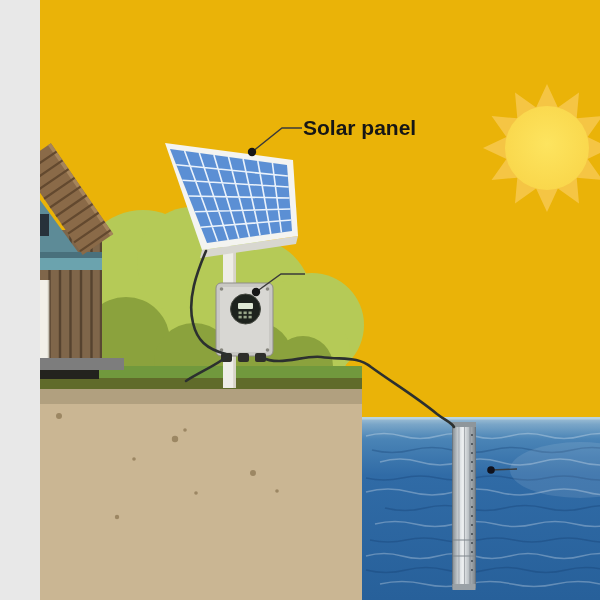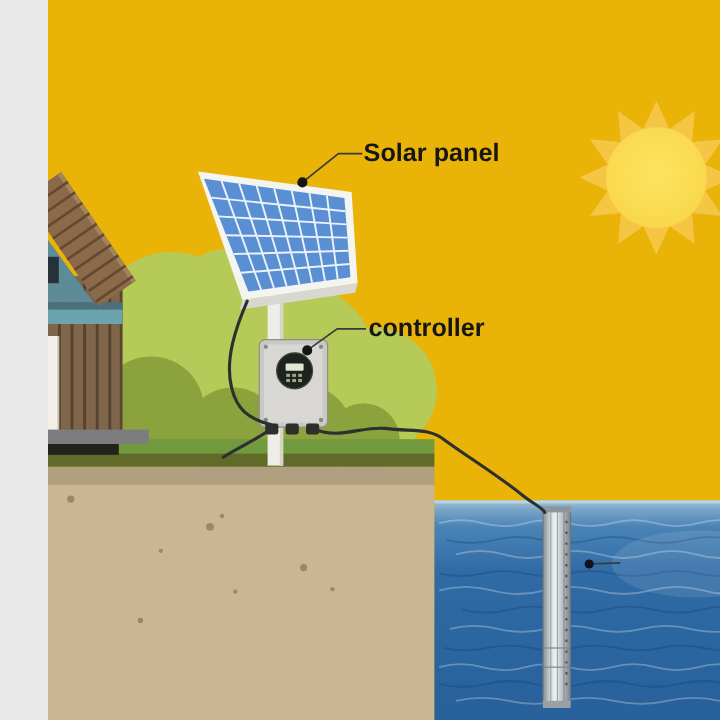--- a/index.html
+++ b/index.html
@@ -199,14 +199,13 @@
     <path d="M212,152 L242,128 L262,128" fill="none" stroke="#3a3a3a" stroke-width="1.4"></path>
     <circle cx="212" cy="152" r="4.2" fill="#161616"></circle>
     <path d="M216,292 L241,274 L265,274" fill="none" stroke="#3a3a3a" stroke-width="1.4"></path>
     <circle cx="216" cy="292" r="4.2" fill="#161616"></circle>
     <path d="M451,470 L477,469" fill="none" stroke="#3a3a3a" stroke-width="1.4"></path>
     <circle cx="451" cy="470" r="3.8" fill="#10121d"></circle>
   </g>
 </svg>
 
   <div class="callout panel">Solar panel</div>
-  <div class="callout controller">controller</div>
 </div>
 
 </body></html>

